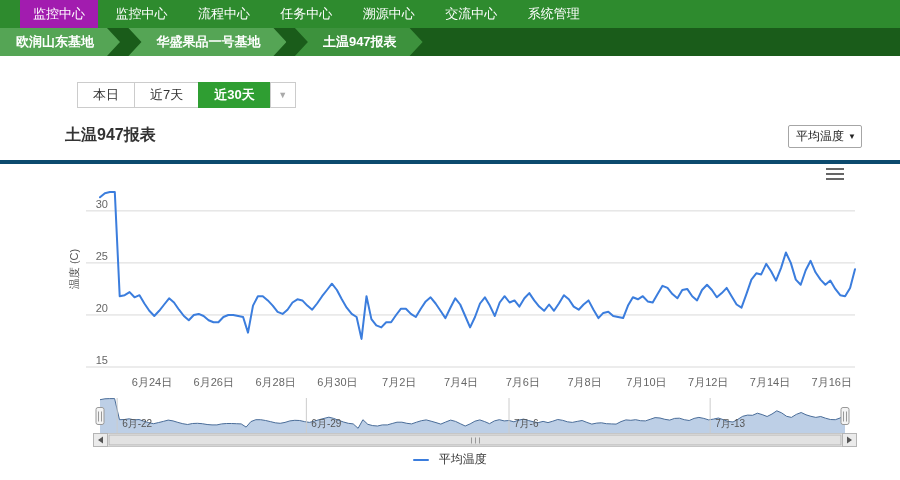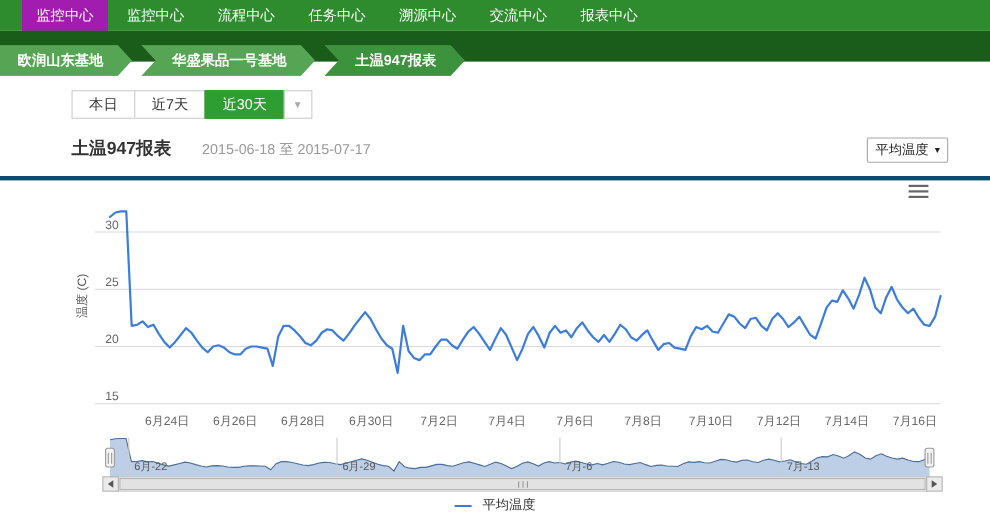--- a/index.html
+++ b/index.html
@@ -15,30 +15,30 @@
   .topnav .item.active { background:#a21caf;margin-left:15px; }
 
   
   .crumbbar { position:absolute; left:0; top:28px; width:900px; height:28px;
     background:#1a5c1a; white-space:nowrap; }
   .crumb { display:inline-block; height:28px; line-height:28px; color:#fff;
     font-size:13px; font-weight:bold; background:#55a555;
     padding:0 26px 0 16px; margin-right:4px; cursor:pointer;
     clip-path:polygon(0 0, calc(100% - 13px) 0, 100% 50%, calc(100% - 13px) 100%, 0 100%);text-align:right; }
   .crumb.notch { padding-left:28px;
-    clip-path:polygon(0 0, calc(100% - 13px) 0, 100% 50%, calc(100% - 13px) 100%, 0 100%, 13px 50%);margin-top:13px; }
+    clip-path:polygon(0 0, calc(100% - 13px) 0, 100% 50%, calc(100% - 13px) 100%, 0 100%, 13px 50%); }
   .crumb.current { background:#3d923d; }
 
   
   .ranges { position:absolute; left:65px; top:82px; display:flex; }
   .rbtn { height:26px; line-height:24px; padding:0 15px; font-size:13px;
     color:#333; background:#fff; border:1px solid #ccc; margin-left:-1px;
     cursor:pointer; }
-  .rbtn:first-child { margin-left:0; }
-  .rbtn.active { background:#2f9e32; border-color:#2f9e32; color:#fff; }
+  .rbtn:first-child { margin-left:12px; }
+  .rbtn.active { background:#2f9e32; border-color:#2f9e32; color:#fff;font-weight:bold; }
   .rbtn.caret { width:26px; padding:0; text-align:center; color:#aaa;
     font-size:9px; }
 
   
   .titlerow { position:absolute; left:65px; top:125px; display:flex;
     align-items:baseline; }
   .page-title { font-size:16px; font-weight:bold; color:#333; }
   .date-range { font-size:13px; color:#999; margin-left:28px; }
 
   .metric-select { position:absolute; right:38px; top:125px; width:74px;
@@ -69,39 +69,38 @@
 </head>
 <body>
 
 <div class="topnav">
   <span class="item active">监控中心</span>
   <span class="item">监控中心</span>
   <span class="item">流程中心</span>
   <span class="item">任务中心</span>
   <span class="item">溯源中心</span>
   <span class="item">交流中心</span>
-  <span class="item">报表中心</span>
+  <span class="item">系统管理</span>
 </div>
 
 <div class="crumbbar">
   <span class="crumb">欧润山东基地</span>
   <span class="crumb notch">华盛果品一号基地</span>
   <span class="crumb notch current">土温947报表</span>
 </div>
 
 <div class="ranges">
   <button class="rbtn">本日</button>
   <button class="rbtn">近7天</button>
   <button class="rbtn active">近30天</button>
   <button class="rbtn caret"><span>▼</span></button>
 </div>
 
 <div class="titlerow">
   <span class="page-title">土温947报表</span>
-  <span class="date-range">2015-06-18 至 2015-07-17</span>
 </div>
 <div class="metric-select">
   <span>平均温度</span>
   <span class="caret">▼</span>
 </div>
 
 <div class="chartwrap">
   <div class="hamburger">
       <span></span>
       <span></span>

